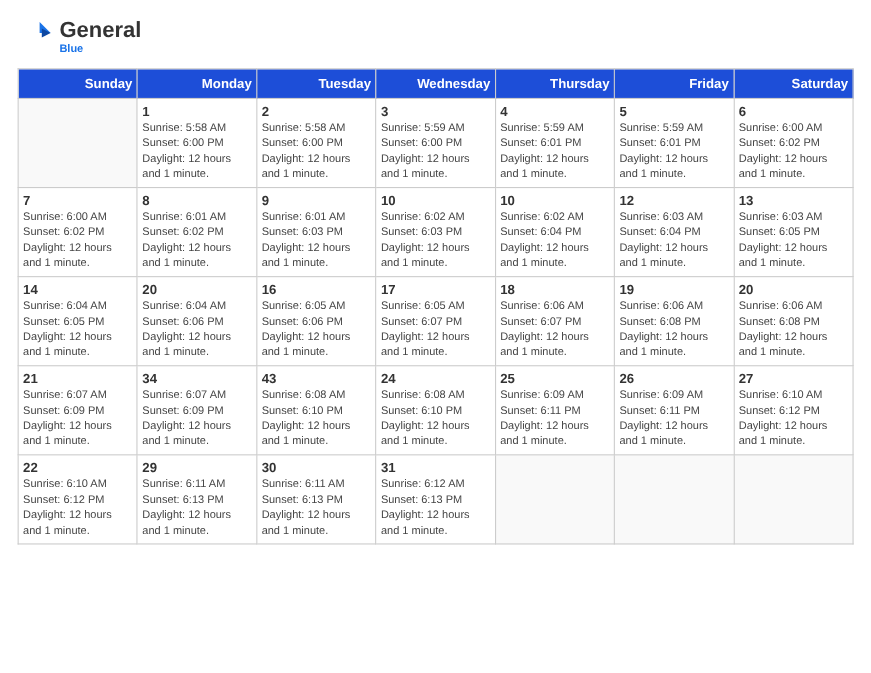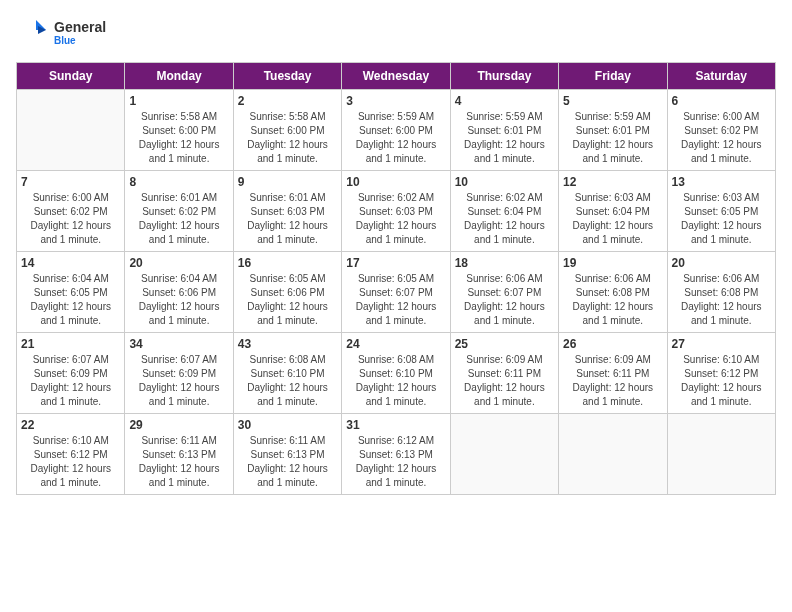--- a/index.html
+++ b/index.html
@@ -23,24 +23,24 @@
     }
     .title-block { text-align: right; }
     .month-title { font-size: 36px; font-weight: 300; color: #333; }
     .subtitle { font-size: 16px; color: #555; }
     .calendar {
       width: 100%;
       border-collapse: collapse;
       font-size: 11px;
     }
     .calendar th {
-      background: #701a75;
+      background: #1d4ed8;
       color: #fff;
       padding: 6px 4px;
-      text-align: center;
+      text-align: right;
       font-weight: bold;
       font-size: 12px;
       border: 1px solid #ccc;
     }
     .calendar td {
       border: 1px solid #ccc;
       vertical-align: top;
       padding: 4px;
       width: calc(100%/7);
       min-height: 80px;
@@ -50,35 +50,34 @@
       font-weight: bold;
       font-size: 12px;
       color: #333;
       display: block;
       margin-bottom: 2px;
     }
     .day-info {
       font-size: 10px;
       color: #444;
       line-height: 1.4;
-      text-align: center;
     }
     .empty { background: #f9f9f9; }
   </style>
 </head>
 <body>
 
 <div class="header">
   <div class="logo">
   <svg width="34" height="34" viewBox="0 0 34 34">
     <polygon points="20,4 30,14 20,14" fill="#1a73e8"></polygon>
     <polygon points="22,10 30,14 22,18" fill="#0d47a1"></polygon>
   </svg>
   <div>
-    <div style="font-size:14px;font-weight:bold;color:#333;line-height:1.1">General</div>
+    <div style="font-size:20px;font-weight:bold;color:#333;line-height:1.1">General</div>
     <div style="font-size:10px;font-weight:bold;color:#1a73e8;line-height:1.1">Blue</div>
   </div>
 </div>
   <div class="title-block">
     <div class="month-title"></div>
     <div class="subtitle"></div>
   </div>
 </div>
 
 <table class="calendar">

